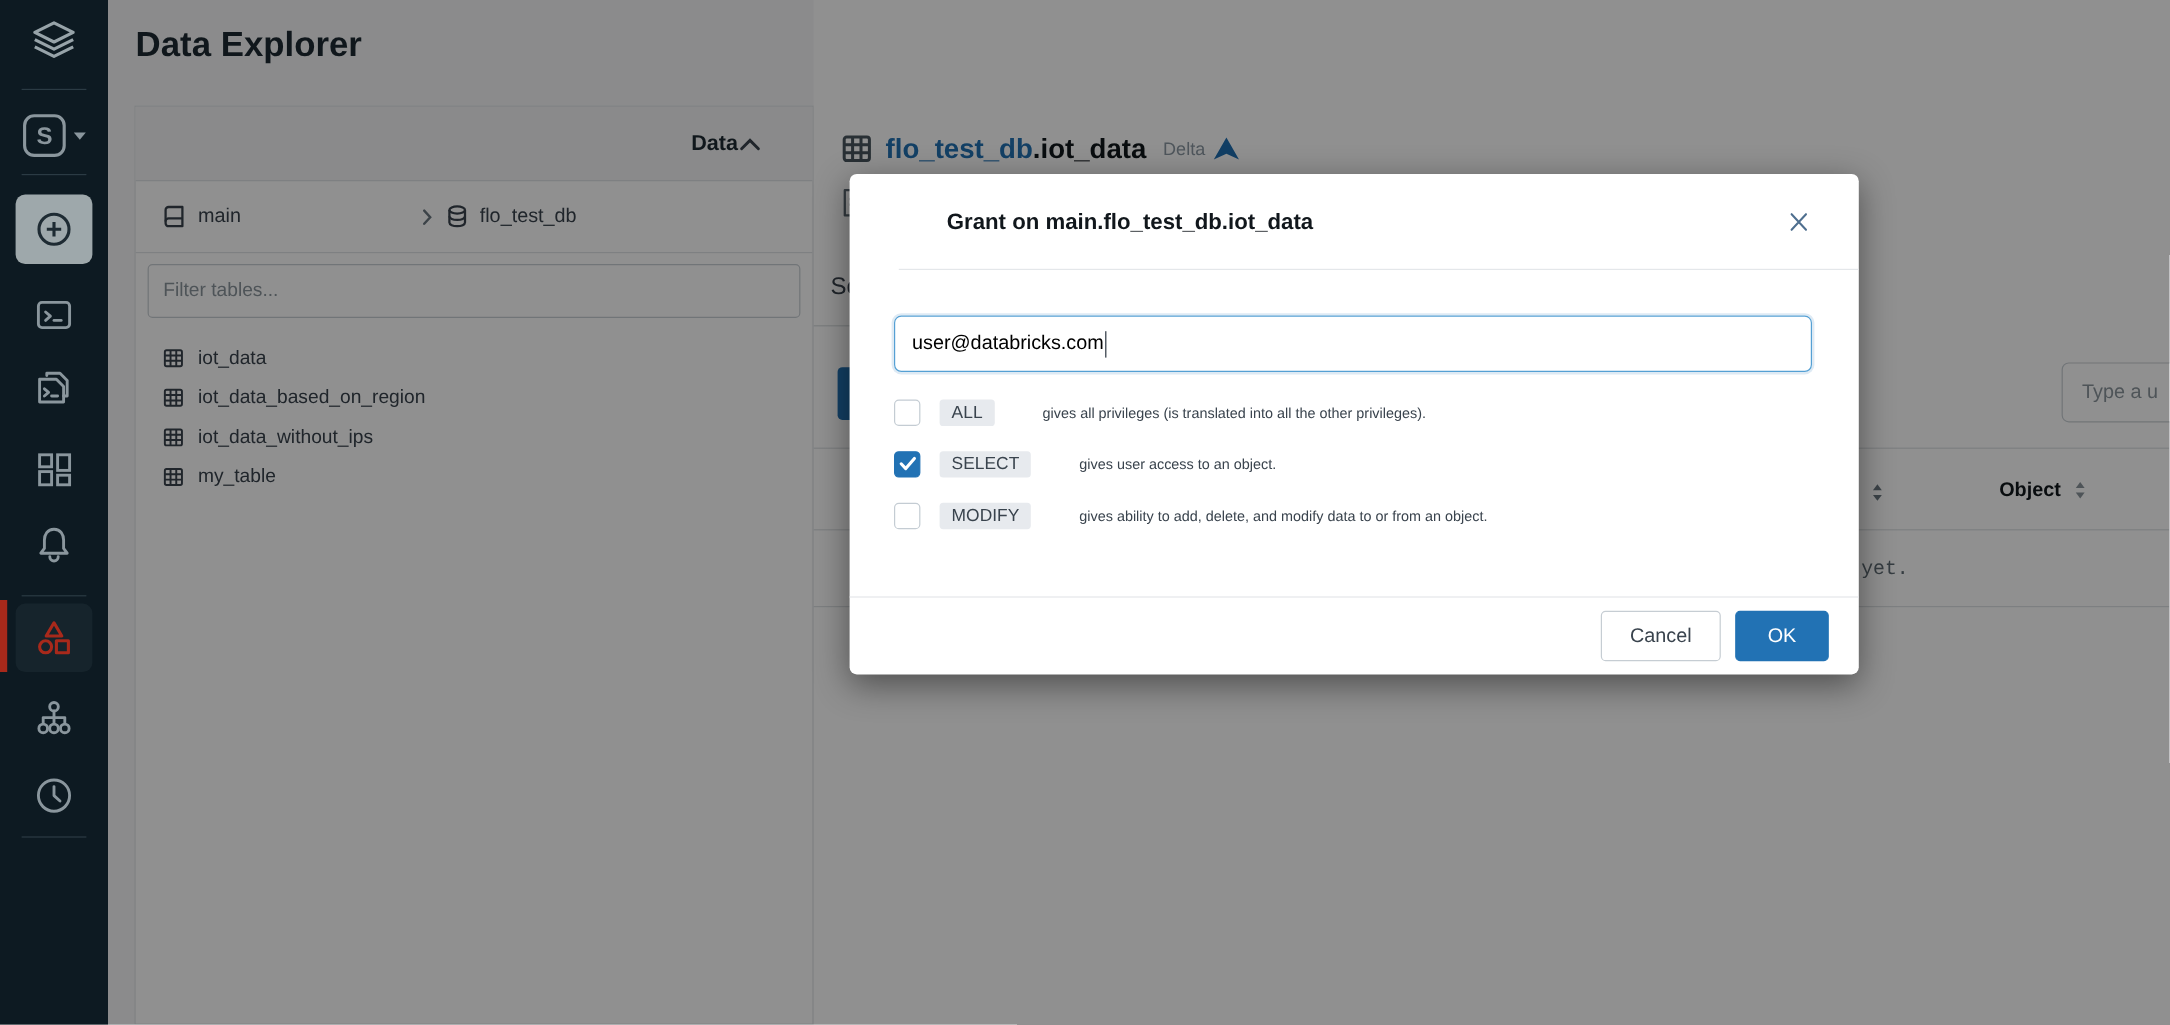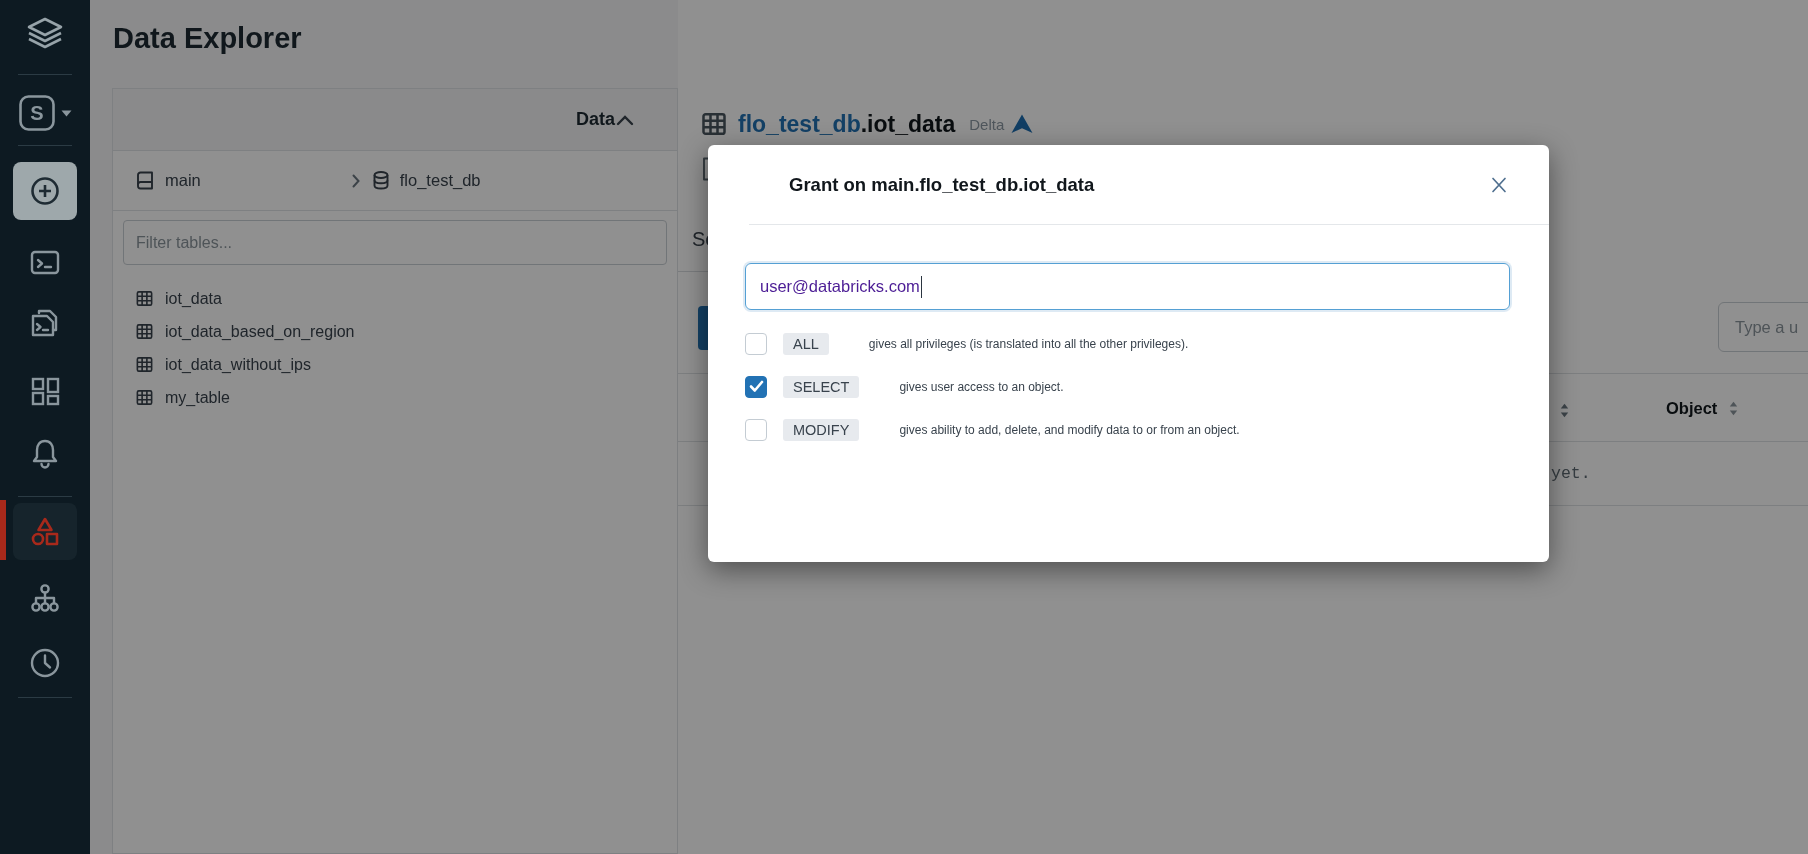--- a/index.html
+++ b/index.html
@@ -51,21 +51,21 @@
 
   .dim { position:absolute; inset:0; background:rgba(0,0,0,0.435); z-index:40; }
 
   
   .modal { position:absolute; left:708px; top:145px; width:841px; height:417px; background:#fff; border-radius:6px; z-index:70; box-shadow:0 8px 28px rgba(0,0,0,0.45); }
   .modal-head { height:80px; border-bottom:1px solid #E4E7EA; display:flex; align-items:center; justify-content:space-between; padding:0 36px 0 40px;margin-left:41px; }
   .modal-title { font-size:18.5px; font-weight:600; color:#11171C; }
   .modal-close { background:none; border:none; cursor:pointer; display:flex; padding:4px; }
   .modal-body { padding:38px 39px 0 37px; }
   .fake-input { width:765px; height:47px; border:1px solid #55A0D4; box-shadow:0 0 0 2px rgba(34,114,180,0.15); border-radius:6px; display:flex; align-items:center; padding:0 14px; cursor:text; }
-  .fake-input .val { font-size:16.5px; color:#4c1d95; }
+  .fake-input .val { font-size:16.5px; color:#000000; }
   .caret { width:1.5px; height:22px; background:#2B3540; margin-left:1px; }
   .priv-rows { margin-top:20px; }
   .priv-row { display:flex; align-items:center; height:27px; margin-bottom:16px; }
   .cbx { width:22px; height:22px; border:1.5px solid #C4CCD3; border-radius:4px; background:#fff; flex:none; cursor:pointer; display:flex; align-items:center; justify-content:center; }
   .cbx.checked { background:#2272B4; border-color:#2272B4; }
   .pbadge { margin-left:16px; background:#E7EAEE; border-radius:3px; padding:3px 10px; font-size:14.5px; color:#39434D; }
   .pdesc { margin-left:40px; font-size:12px; color:#39434D; }
   .modal-foot { position:absolute; left:0; right:0; bottom:0; height:65px; border-top:1px solid #E4E7EA; display:flex; align-items:center; justify-content:flex-end; gap:12px; padding-right:25px; }
   .btn { height:42px; border-radius:4px; font-size:16.5px; font-family:inherit; cursor:pointer; }
   .btn-cancel { width:100px; background:#fff; border:1px solid #C6CDD3; color:#39434D; }
@@ -304,13 +304,17 @@
         <span class="pbadge">SELECT</span>
         <span class="pdesc">gives user access to an object.</span>
       </div>
       <div class="priv-row">
         <span class="cbx"></span>
         <span class="pbadge">MODIFY</span>
         <span class="pdesc">gives ability to add, delete, and modify data to or from an object.</span>
       </div>
     </div>
   </div>
+  <div class="modal-foot">
+    <button class="btn btn-cancel">Cancel</button>
+    <button class="btn btn-ok">OK</button>
+  </div>
 </div>
 
 </body></html>

